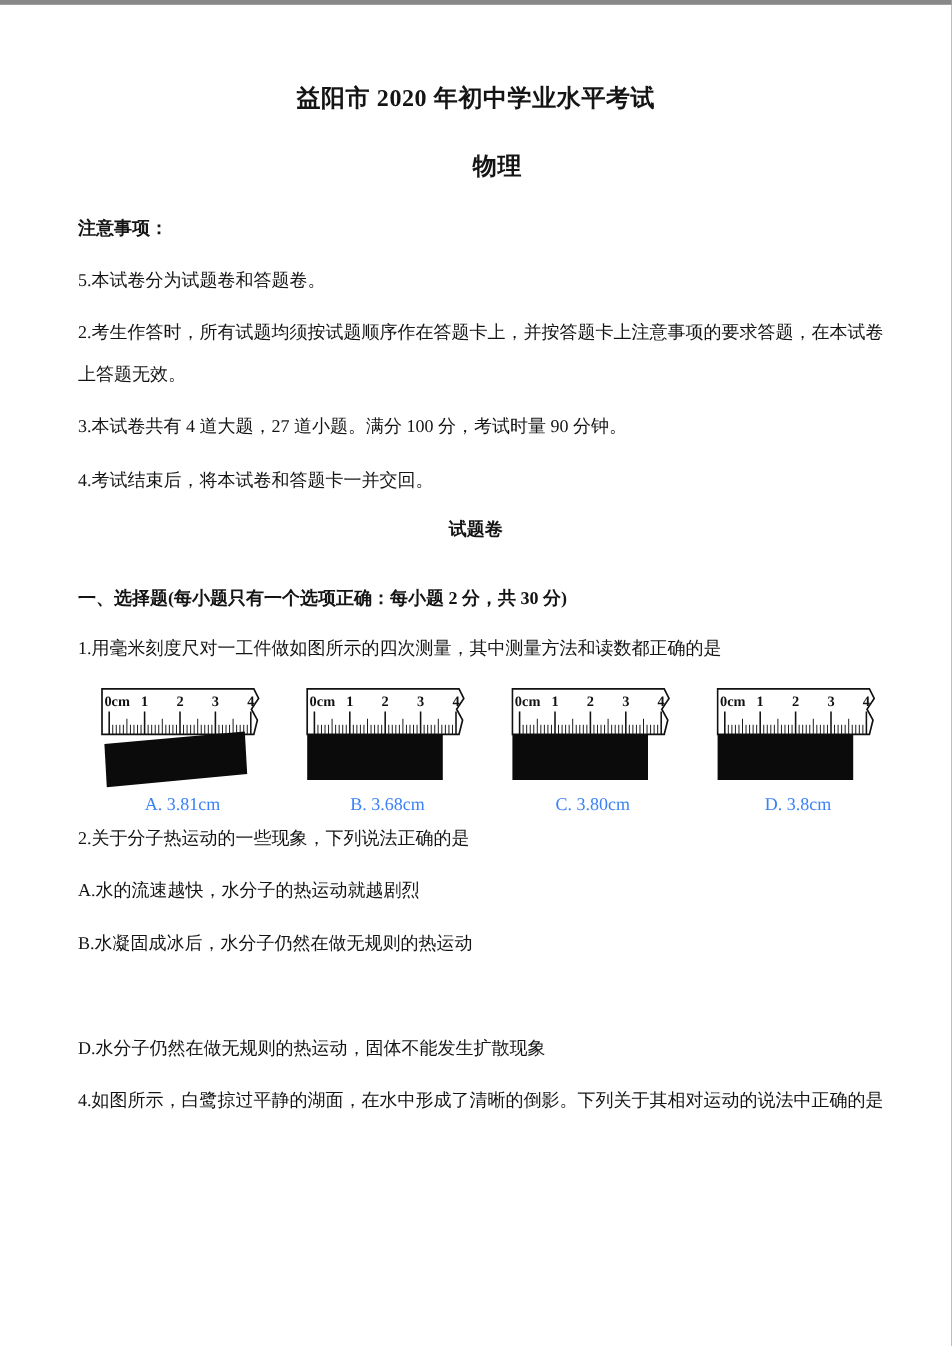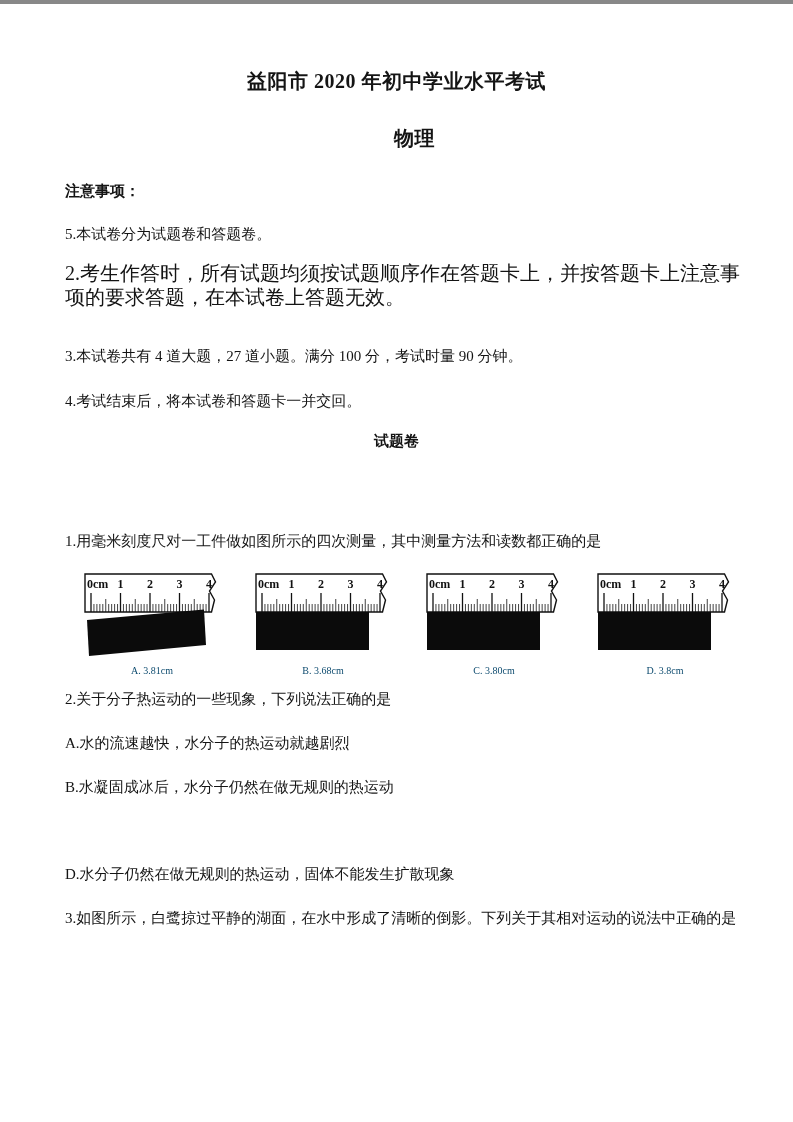--- a/index.html
+++ b/index.html
@@ -11,36 +11,36 @@
     font-family:"Liberation Serif","DejaVu Serif",serif;
     color:#141414;
     overflow:hidden;
   }
   .abs{position:absolute;margin:0;}
   .center{left:0;right:0;text-align:center;}
   .lefted{left:65px;width:676px;}
   .t-title{font-size:20px;font-weight:bold;letter-spacing:.5px;}
   .t-head{font-size:15px;font-weight:bold;}
   .t-body{font-size:15px;line-height:22px;}
-  .t-body-wrap{font-size:20px;line-height:24px;}
+  .t-body-wrap{font-size:15px;line-height:35px;}
   .t-bold{font-weight:bold;}
   .figure-row{
     position:absolute;
     left:84px;top:562px;
     width:572px;
     display:flex;
     justify-content:space-between;
     gap:35px;
   }
   .ruler-unit{
     display:flex;flex-direction:column;align-items:center;
     width:136px;
   }
   .ruler-unit svg{display:block;width:136px;height:96px;}
-  .ruler-label{font-size:10px;line-height:18px;margin-top:0;color:#0c4a6e;white-space:nowrap;}
+  .ruler-label{font-size:15px;line-height:18px;margin-top:0;color:#3b82f6;white-space:nowrap;}
 </style>
 </head>
 <body>
 
 <div class="page">
 
   <h1 class="abs center t-title" style="top:64px;">益阳市 2020 年初中学业水平考试</h1>
 
   <h2 class="abs center t-title" style="top:121px;padding-left:36px;">物理</h2>
 
@@ -49,20 +49,21 @@
   <p class="abs lefted t-body" style="top:219px;">5.本试卷分为试题卷和答题卷。</p>
 
   <p class="abs lefted t-body-wrap" style="top:257px;">2.考生作答时，所有试题均须按试题顺序作在答题卡上，并按答题卡上注意事项的要求答题，在本试卷上答题无效。</p>
 
   <p class="abs lefted t-body" style="top:341px;">3.本试卷共有 4 道大题，27 道小题。满分 100 分，考试时量 90 分钟。</p>
 
   <p class="abs lefted t-body" style="top:386px;">4.考试结束后，将本试卷和答题卡一并交回。</p>
 
   <h3 class="abs center t-head" style="top:428px;">试题卷</h3>
 
+  <p class="abs lefted t-body t-bold" style="top:484px;">一、选择题(每小题只有一个选项正确：每小题 2 分，共 30 分)</p>
 
   <p class="abs lefted t-body" style="top:526px;">1.用毫米刻度尺对一工件做如图所示的四次测量，其中测量方法和读数都正确的是</p>
 
   <div class="figure-row">
     <div class="ruler-unit">
       <svg viewBox="0 0 136 96">
           <path d="M1,8 L127.5,8 L131.5,16 L125.5,25 L130.5,34 L127.5,46 L1,46 Z" fill="#ffffff" stroke="#111111" stroke-width="1.4"></path>
           <line x1="7" y1="46" x2="7" y2="27" stroke="#111111" stroke-width="1.3"></line>
           <line x1="9.95" y1="46" x2="9.95" y2="38" stroke="#111111" stroke-width="0.8"></line>
           <line x1="12.9" y1="46" x2="12.9" y2="38" stroke="#111111" stroke-width="0.8"></line>
@@ -276,15 +277,15 @@
 
   <p class="abs lefted t-body" style="top:684px;">2.关于分子热运动的一些现象，下列说法正确的是</p>
 
   <p class="abs lefted t-body" style="top:728px;">A.水的流速越快，水分子的热运动就越剧烈</p>
 
   <p class="abs lefted t-body" style="top:772px;">B.水凝固成冰后，水分子仍然在做无规则的热运动</p>
 
 
   <p class="abs lefted t-body" style="top:859px;">D.水分子仍然在做无规则的热运动，固体不能发生扩散现象</p>
 
-  <p class="abs lefted t-body" style="top:903px;">3.如图所示，白鹭掠过平静的湖面，在水中形成了清晰的倒影。下列关于其相对运动的说法中正确的是</p>
+  <p class="abs lefted t-body" style="top:903px;">4.如图所示，白鹭掠过平静的湖面，在水中形成了清晰的倒影。下列关于其相对运动的说法中正确的是</p>
 
 </div>
 
 </body></html>

